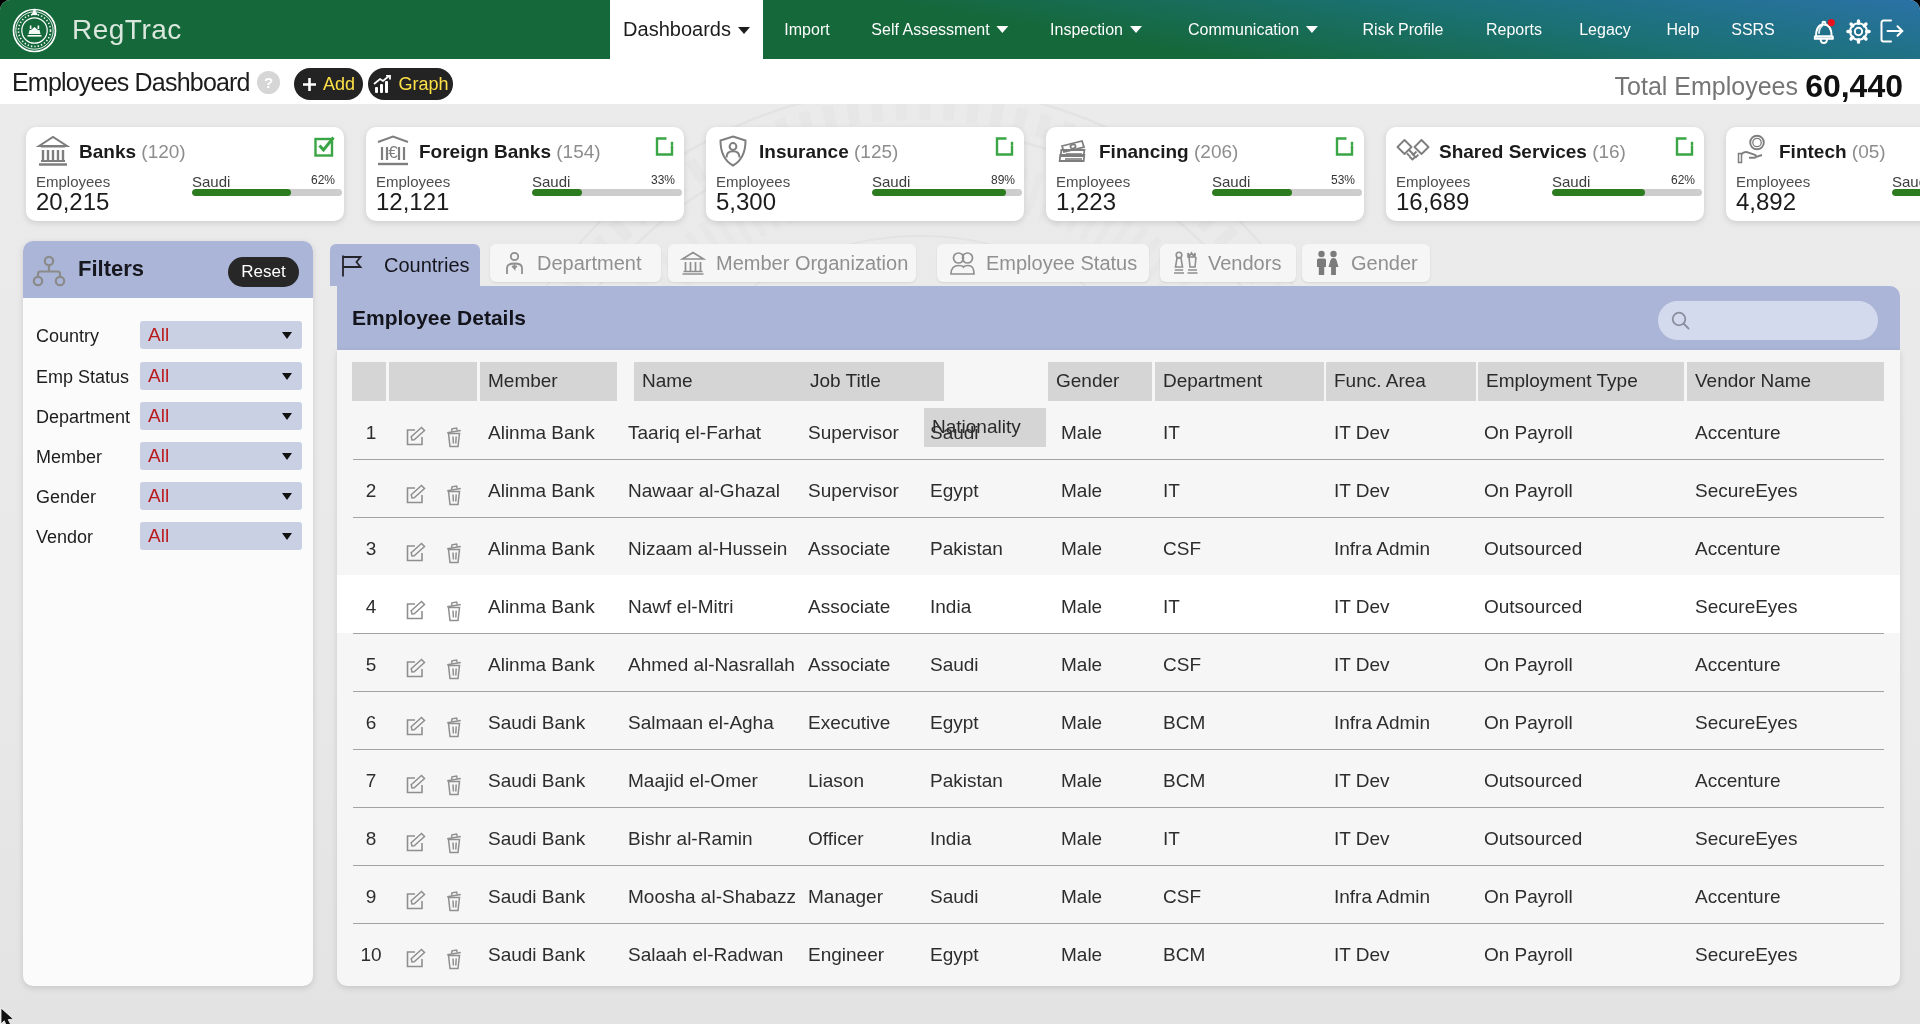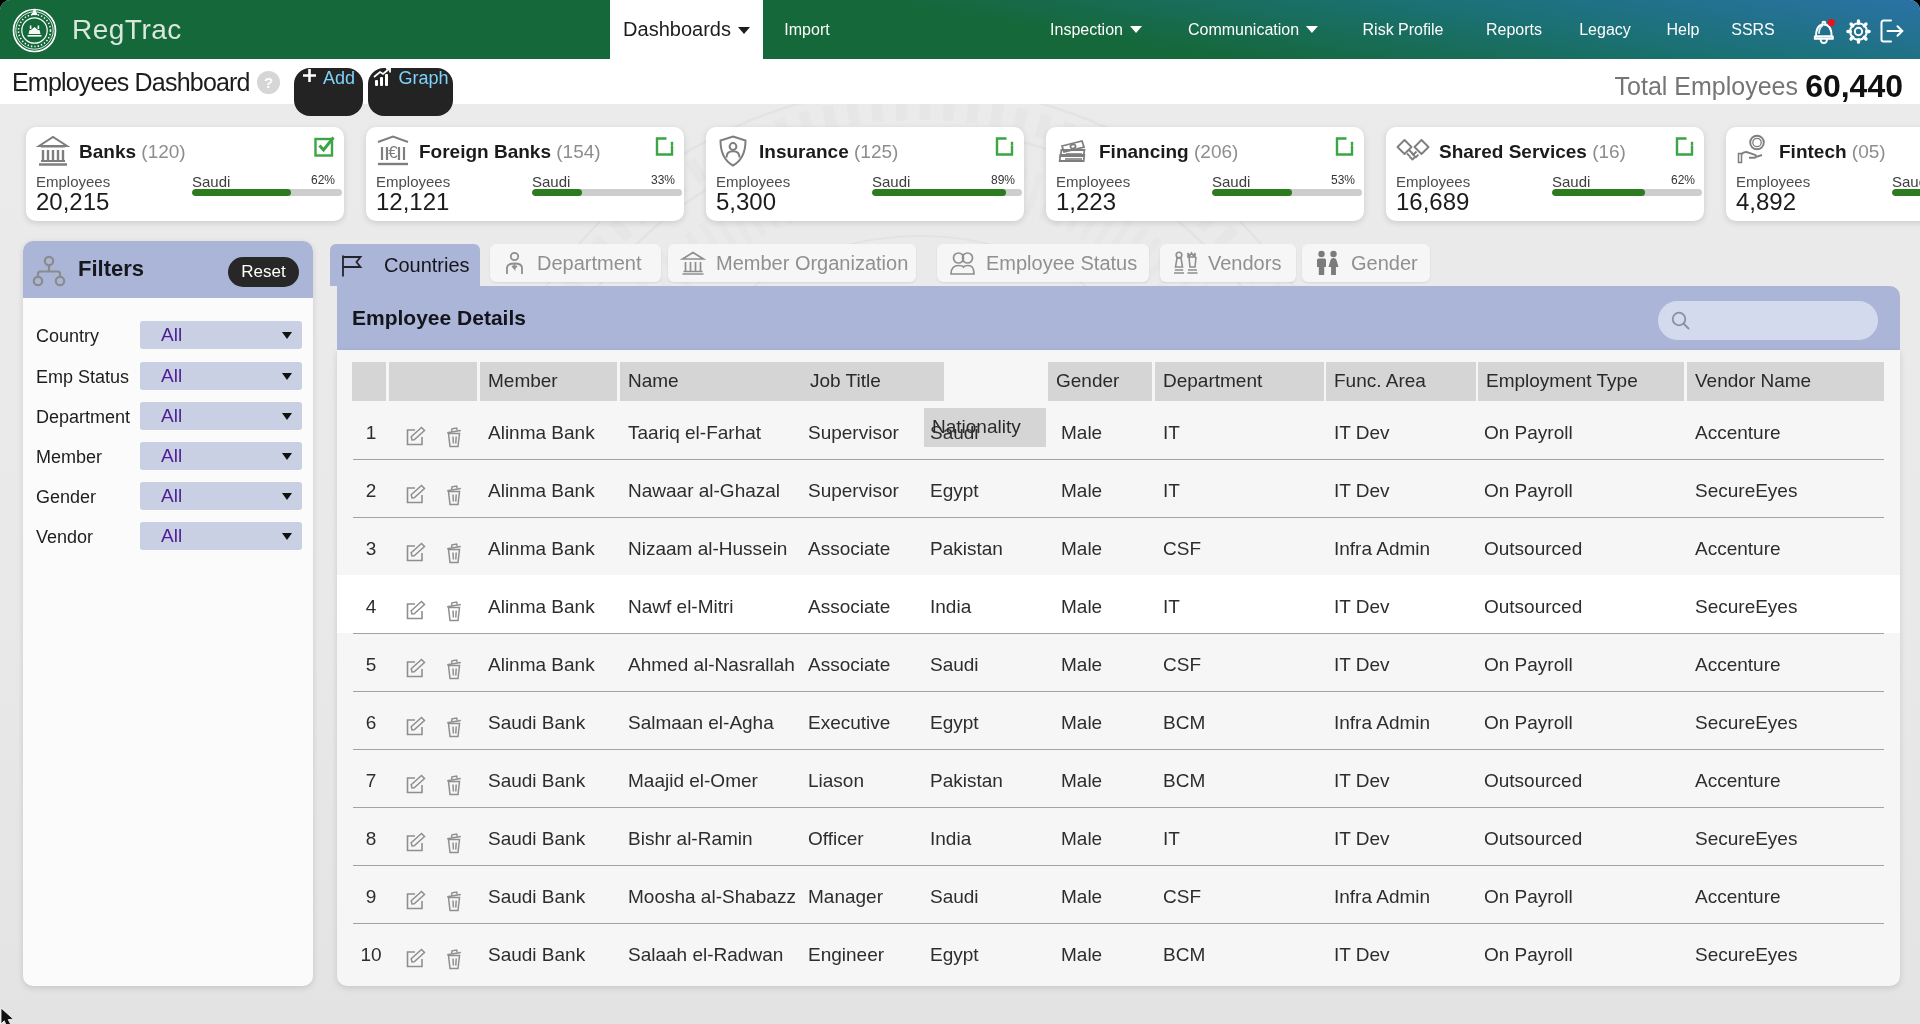--- a/index.html
+++ b/index.html
@@ -10,21 +10,21 @@
 
 #nav{position:absolute;left:0;top:0;width:1920px;height:59px;background:linear-gradient(9.6deg,#15683a 0%,#15683a 54%,#1b7176 78%,#2a72a6 100%);}
 #brand{position:absolute;left:72px;top:14px;font-size:28px;color:#d9e7dc;letter-spacing:.5px;}
 .navitem{position:absolute;top:0;height:59px;line-height:59px;color:#fdfdfd;font-size:16px;white-space:nowrap;transform:translateX(-50%);}
 #navtab{position:absolute;left:610px;top:0;width:153px;height:60px;background:#fff;color:#1d1d1d;font-size:20px;line-height:59px;text-align:center;}
 .caret{display:inline-block;width:0;height:0;border-left:6px solid transparent;border-right:6px solid transparent;border-top:7px solid currentColor;margin-left:7px;position:relative;top:-2px;}
 
 #titlebar{position:absolute;left:0;top:59px;width:1920px;height:45px;background:#fff;}
 #pagetitle{position:absolute;left:12px;top:68px;font-size:25px;color:#1c1c1c;letter-spacing:-.8px;}
 #qmark{position:absolute;left:257px;top:71px;width:23px;height:23px;border-radius:50%;background:#d6d6d6;color:#fff;font-size:15px;font-weight:bold;text-align:center;line-height:23px;}
-.pill{position:absolute;top:68px;height:48px;border-radius:16px;background:#232323;color:#7dd3fc;font-size:18px;display:flex;align-items:flex-start;justify-content:center;gap:6px;}
+.pill{position:absolute;top:68px;height:32px;border-radius:16px;background:#232323;color:#fde047;font-size:18px;display:flex;align-items:center;justify-content:center;gap:6px;}
 #addbtn{left:294px;width:69px;}
 #graphbtn{left:368px;width:85px;}
 #totlbl{position:absolute;right:122px;top:72px;font-size:25px;color:#757575;}
 #totval{position:absolute;right:17px;top:68px;font-size:32px;font-weight:bold;color:#111;}
 
 .card{position:absolute;top:127px;width:318px;height:94px;background:#fff;border-radius:10px;box-shadow:0 2px 6px rgba(0,0,0,.13);}
 .cicon{position:absolute;left:10px;top:7px;width:34px;height:34px;}
 .ctitle{position:absolute;left:53px;top:14px;font-size:19px;color:#1b1b1b;font-weight:bold;white-space:nowrap;}
 .ctitle span{font-weight:normal;color:#8d8d8d;}
 .cchk{position:absolute;right:9px;top:9px;width:21px;height:21px;}
@@ -33,21 +33,21 @@
 .csaudi{position:absolute;left:166px;top:46px;font-size:15px;color:#3d3d3d;}
 .cpct{position:absolute;right:9px;top:46px;font-size:12px;color:#333;}
 .cbar{position:absolute;left:166px;top:62px;width:150px;height:7px;border-radius:4px;background:#cdcdcd;overflow:hidden;}
 .cbar i{display:block;height:7px;border-radius:4px;background:#2d7b1f;}
 
 #filters{position:absolute;left:23px;top:241px;width:290px;height:745px;background:#fbfbfc;border-radius:10px;box-shadow:0 2px 6px rgba(0,0,0,.13);}
 #fhead{position:absolute;left:0;top:0;width:290px;height:57px;background:#abb5d7;border-radius:10px 10px 0 0;}
 #ftitle{position:absolute;left:55px;top:15px;font-size:22px;font-weight:bold;color:#17171f;}
 #reset{position:absolute;left:205px;top:16px;width:71px;height:30px;border-radius:15px;background:#272727;color:#fff;font-size:17px;text-align:center;line-height:30px;}
 .flbl{position:absolute;left:13px;font-size:18px;color:#1d1d1d;white-space:nowrap;}
-.fdd{position:absolute;left:117px;width:162px;height:28px;background:#c9d0e4;border-radius:3px;font-size:19px;color:#4c1d95;line-height:28px;padding-left:21px;}
+.fdd{position:absolute;left:117px;width:162px;height:28px;background:#c9d0e4;border-radius:3px;font-size:19px;color:#b91c1c;line-height:28px;padding-left:8px;}
 .fdd:after{content:"";position:absolute;right:10px;top:11px;width:0;height:0;border-left:5.5px solid transparent;border-right:5.5px solid transparent;border-top:7px solid #111;}
 
 .tab{position:absolute;top:244px;height:38px;border-radius:6px;background:#f6f6f6;box-shadow:0 1px 2px rgba(0,0,0,.09);color:#909090;font-size:20px;display:flex;align-items:center;white-space:nowrap;}
 .tab svg{margin:0 10px 0 12px;}
 #tab1{left:330px;width:150px;background:#abb5d8;color:#15151c;height:42px;border-radius:6px 6px 0 0;box-shadow:none;}
 #tab1 svg{margin:0 20px 0 9px;}
 
 #edbar{position:absolute;left:337px;top:286px;width:1563px;height:64px;background:#abb5d7;border-radius:0 10px 0 0;}
 #edtitle{position:absolute;left:15px;top:20px;font-size:21px;font-weight:bold;color:#14141c;}
 #search{position:absolute;right:22px;top:15px;width:220px;height:39px;border-radius:20px;background:#d4daed;}
@@ -92,20 +92,21 @@
     <path d="M16.5 26 h12 l-1-4 h-10 z" opacity=".95"></path>
     <rect x="15.5" y="27" width="14" height="1.6"></rect>
     <path d="M19 22 l3.5-3 3.5 3 z"></path>
     <rect x="17.8" y="17.5" width="1.6" height="3.5"></rect>
     <rect x="25.6" y="17.5" width="1.6" height="3.5"></rect>
   </g>
 </svg>
 <div id="brand">RegTrac</div>
 <div id="navtab">Dashboards<span class="caret"></span></div>
 <div class="navitem" style="left:807px;">Import</div>
+<div class="navitem" style="left:940px;">Self Assessment<span class="caret"></span></div>
 <div class="navitem" style="left:1096px;">Inspection<span class="caret"></span></div>
 <div class="navitem" style="left:1253px;">Communication<span class="caret"></span></div>
 <div class="navitem" style="left:1403px;">Risk Profile</div>
 <div class="navitem" style="left:1514px;">Reports</div>
 <div class="navitem" style="left:1605px;">Legacy</div>
 <div class="navitem" style="left:1683px;">Help</div>
 <div class="navitem" style="left:1753px;">SSRS</div>
 <svg class="abs" style="left:1812px;top:18px" width="24" height="27" viewBox="0 0 24 27">
   <g fill="none" stroke="#fff" stroke-width="1.9" stroke-linecap="round" stroke-linejoin="round">
     <path d="M4 18.5 c0-8.5 2.6-12 7.8-12 c5.2 0 7.8 3.5 7.8 12 Z"></path>
@@ -365,21 +366,21 @@
         </svg>
       </div>
 </div>
 
 <div id="tpanel">
   <div class="hc" style="left:15px;width:34px;"></div>
   <div class="hc" style="left:52px;width:88px;"></div>
   <div class="hc" style="left:143px;width:137px;">
         <span>Member</span>
       </div>
-  <div class="hc" style="left:283px;width:191px;padding-left:35px;">
+  <div class="hc" style="left:297px;width:191px;padding-left:35px;">
         <span>Name</span>
       </div>
   <div class="hc" style="left:465px;width:142px;">
         <span>Job Title</span>
       </div>
   <div class="hc" style="left:587px;width:122px;margin-top:46px;">
         <span>Nationality</span>
       </div>
   <div class="hc" style="left:711px;width:104px;">
         <span>Gender</span>

